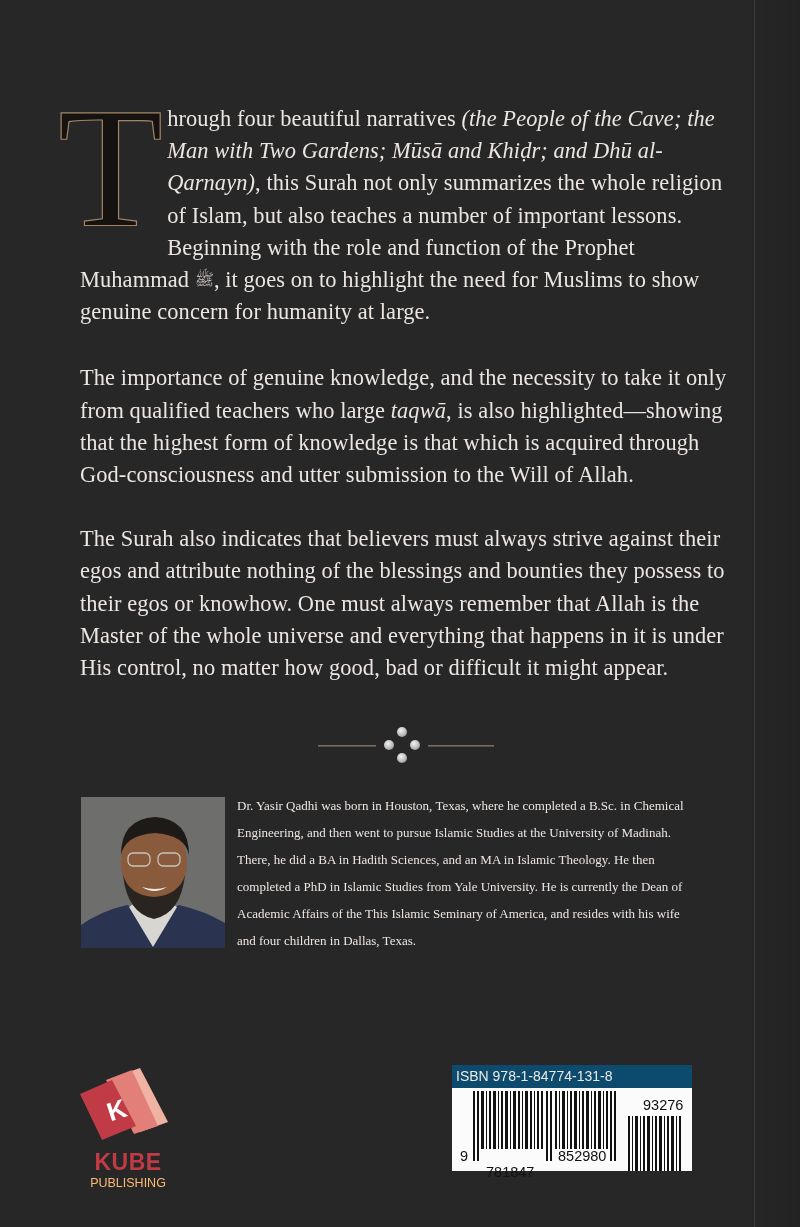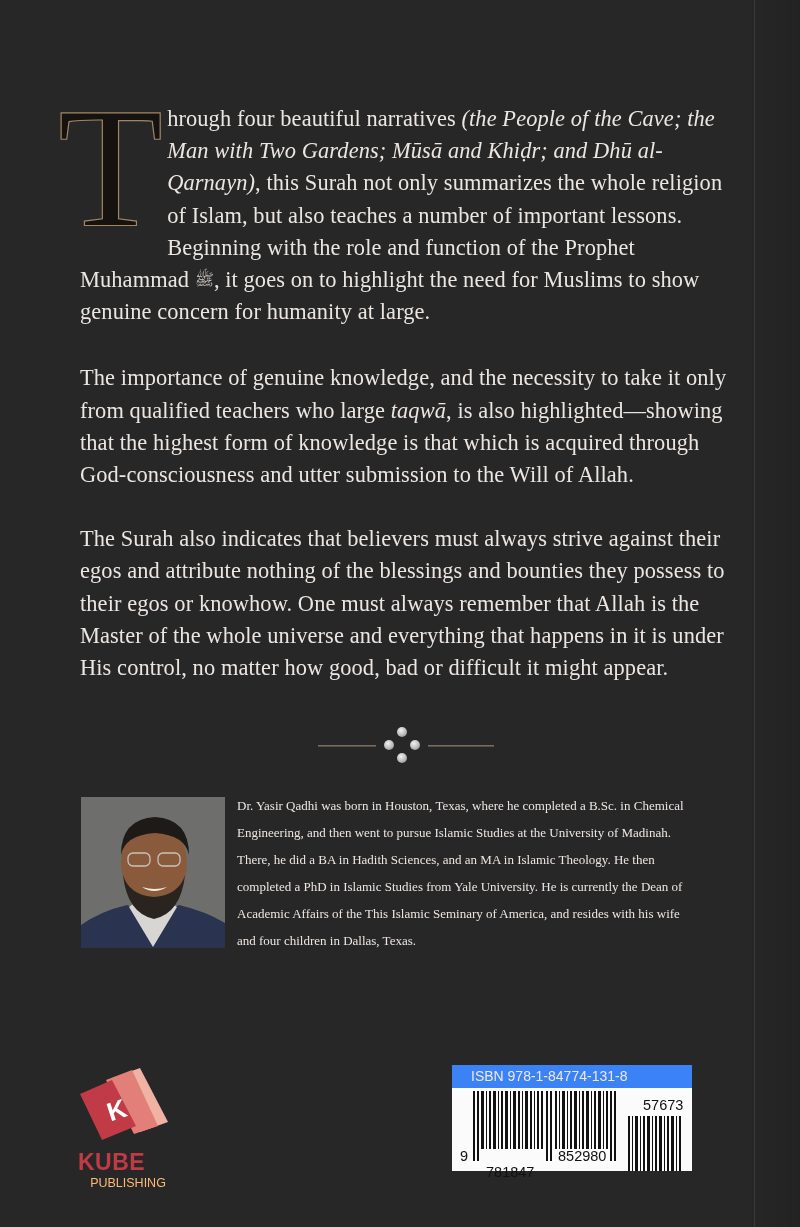--- a/index.html
+++ b/index.html
@@ -58,38 +58,38 @@
   .bio {
     position: absolute; left: 80px; top: 792px; width: 620px;
     font-size: 13px; line-height: 27.1px;
   }
   .bio .floater {
     float: left; width: 150px; height: 160px; margin-right: 7px;
   }
 
   .logo { position: absolute; left: 78px; top: 1064px; width: 100px; height: 115px; }
   .logo-word {
-    position: absolute; left: 0; top: 85px; width: 100px; text-align: left;
+    position: absolute; left: 0; top: 85px; width: 100px; text-align: center;
     font-family: "Liberation Sans", "DejaVu Sans", sans-serif;
     font-weight: bold; font-size: 23px; color: #c03b45; letter-spacing: 0.5px;
   }
   .logo-sub {
     position: absolute; left: 0; top: 112px; width: 100px; text-align: center;
     font-family: "Liberation Sans", "DejaVu Sans", sans-serif;
     font-size: 12.5px; color: #fdba74;
   }
 
   .isbn-box {
     position: absolute; left: 452px; top: 1065px; width: 240px; height: 106px;
     background: #fbfbfb;
   }
   .isbn-head {
-    height: 23px; background: #3b82f6; color: #efe9e2;
+    height: 23px; background: #0c4a6e; color: #efe9e2;
     font-family: "Liberation Sans", "DejaVu Sans", sans-serif;
-    font-size: 14px; line-height: 23px; padding-left: 19px;
+    font-size: 14px; line-height: 23px; padding-left: 4px;
   }
   .barcode { position: absolute; left: 0; top: 23px; width: 240px; height: 83px; }
   .bc-num {
     position: absolute; font-family: "Liberation Sans", "DejaVu Sans", sans-serif;
     font-size: 14.5px; color: #111;
   }
 </style>
 </head>
 <body>
 
@@ -198,15 +198,15 @@
           <rect x="212" y="28" width="1" height="55"></rect>
         <rect x="215" y="28" width="2" height="55"></rect>
           <rect x="219" y="28" width="3" height="55"></rect>
         <rect x="224" y="28" width="1" height="55"></rect>
           <rect x="227" y="28" width="2" height="55"></rect>
       </g>
     </svg>
     <div class="bc-num" style="left:8px; top:60px;">9</div>
     <div class="bc-num" style="left:34px; top:76px;">781847</div>
     <div class="bc-num" style="left:106px; top:60px;">852980</div>
-    <div class="bc-num" style="left:191px; top:9px;">57673</div>
+    <div class="bc-num" style="left:191px; top:9px;">93276</div>
   </div>
 </div>
 
 </body></html>

